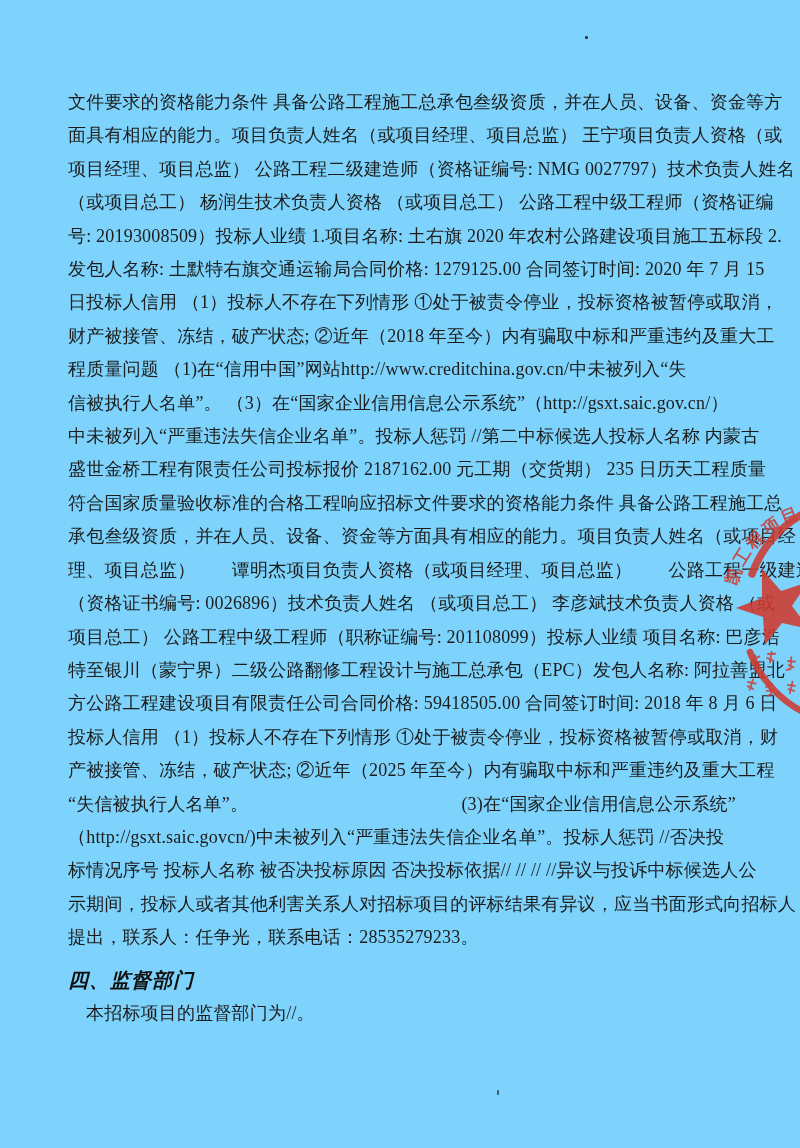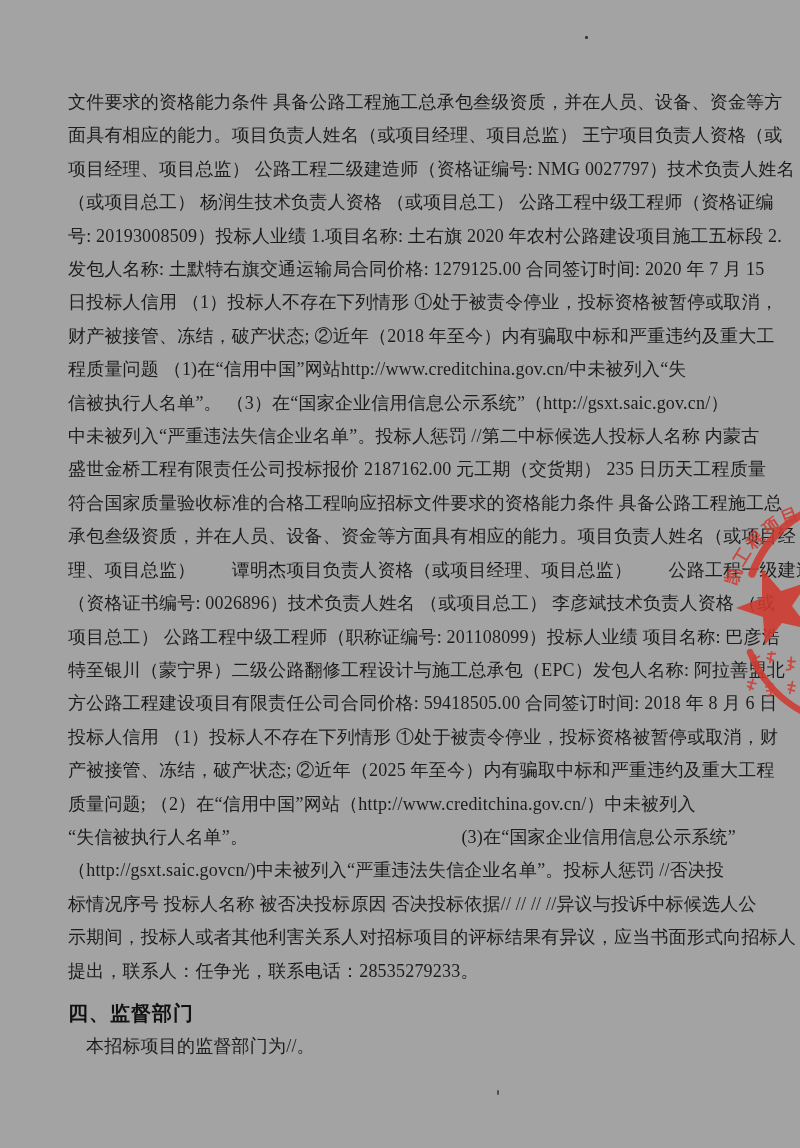--- a/index.html
+++ b/index.html
@@ -3,40 +3,40 @@
 <meta charset="utf-8">
 <style>
   html,body{margin:0;padding:0;}
   body{
     width:800px;height:1148px;
     background:#f4f4f4;
     font-family:"Liberation Serif","DejaVu Serif",serif;
   }
   .page{
     position:relative;width:800px;height:1148px;
-    background:#a3a3a3;overflow:hidden;
+    background:#7dd3fc;overflow:hidden;
   }
   .textblock{
     position:absolute;left:68px;top:86px;width:668px;
   }
   .ln{
     margin:0;padding:0;
     font-size:18px;line-height:33.4px;
     color:#1c1c1c;font-weight:500;
     white-space:nowrap;letter-spacing:0.2px;
   }
   .ln.split{
     display:flex;justify-content:space-between;align-items:center;
   }
   .ln.indent{ text-indent:18px; }
   .hd{
     margin:0;padding:0;
     font-family:"Liberation Sans","DejaVu Sans",sans-serif;
     font-size:20px;font-weight:bold;color:#101010;
-    line-height:33.4px;letter-spacing:1px;
+    line-height:33.4px;letter-spacing:1px;font-style:italic;
   }
   .hd.first{ margin-top:9px; }
   .speck{ position:absolute;background:#3a3a3a;border-radius:1px; }
   .speck.s1{ left:585px;top:36px;width:3px;height:3px; }
   .speck.s2{ left:497px;top:1090px;width:2px;height:5px;opacity:.8; }
   .stamp{
     position:absolute;left:720px;top:495px;width:80px;height:225px;
     overflow:hidden;opacity:.95;
   }
 </style>
@@ -63,21 +63,20 @@
     <p class="ln">盛世金桥工程有限责任公司投标报价 2187162.00 元工期（交货期） 235 日历天工程质量</p>
     <p class="ln">符合国家质量验收标准的合格工程响应招标文件要求的资格能力条件 具备公路工程施工总</p>
     <p class="ln">承包叁级资质，并在人员、设备、资金等方面具有相应的能力。项目负责人姓名（或项目经</p>
     <p class="ln">理、项目总监）　　谭明杰项目负责人资格（或项目经理、项目总监）　　公路工程一级建造师</p>
     <p class="ln">（资格证书编号: 0026896）技术负责人姓名 （或项目总工） 李彦斌技术负责人资格 （或</p>
     <p class="ln">项目总工） 公路工程中级工程师（职称证编号: 201108099）投标人业绩 项目名称: 巴彦浩</p>
     <p class="ln">特至银川（蒙宁界）二级公路翻修工程设计与施工总承包（EPC）发包人名称: 阿拉善盟北</p>
     <p class="ln">方公路工程建设项目有限责任公司合同价格: 59418505.00 合同签订时间: 2018 年 8 月 6 日</p>
     <p class="ln">投标人信用 （1）投标人不存在下列情形  ①处于被责令停业，投标资格被暂停或取消，财</p>
     <p class="ln">产被接管、冻结，破产状态;  ②近年（2025 年至今）内有骗取中标和严重违约及重大工程</p>
-    <p class="ln">质量问题; （2）在“信用中国”网站（http://www.creditchina.gov.cn/）中未被列入</p>
     <p class="ln split">
       <span>“失信被执行人名单”。</span>
       <span>(3)在“国家企业信用信息公示系统”</span>
     </p>
     <p class="ln">（http://gsxt.saic.govcn/)中未被列入“严重违法失信企业名单”。投标人惩罚 //否决投</p>
     <p class="ln">标情况序号 投标人名称 被否决投标原因 否决投标依据// // // //异议与投诉中标候选人公</p>
     <p class="ln">示期间，投标人或者其他利害关系人对招标项目的评标结果有异议，应当书面形式向招标人</p>
     <p class="ln">提出，联系人：任争光，联系电话：28535279233。</p>
 
     <h2 class="hd first">四、监督部门</h2>

